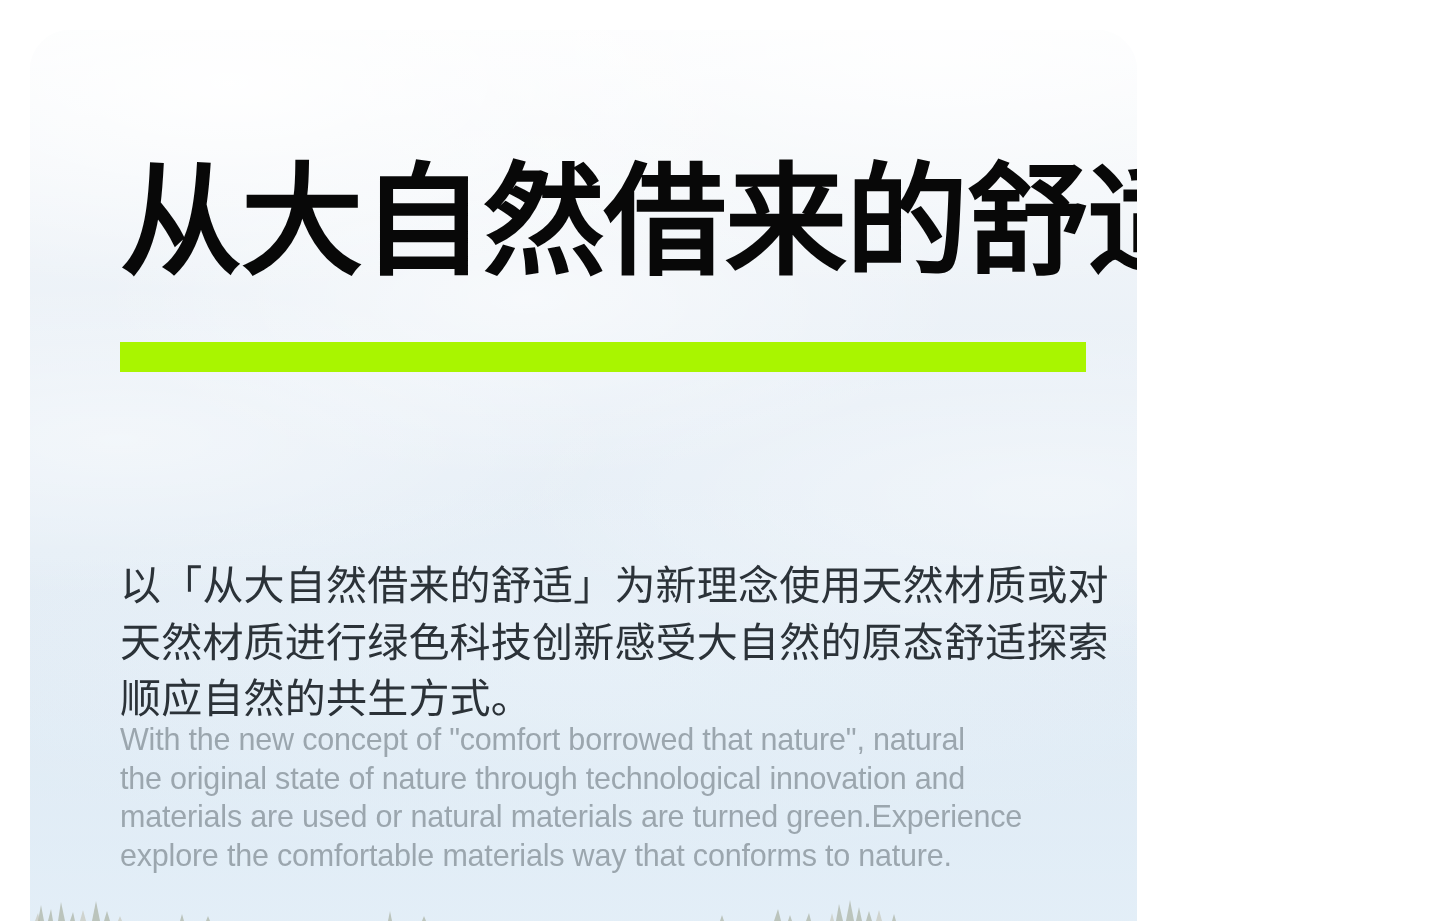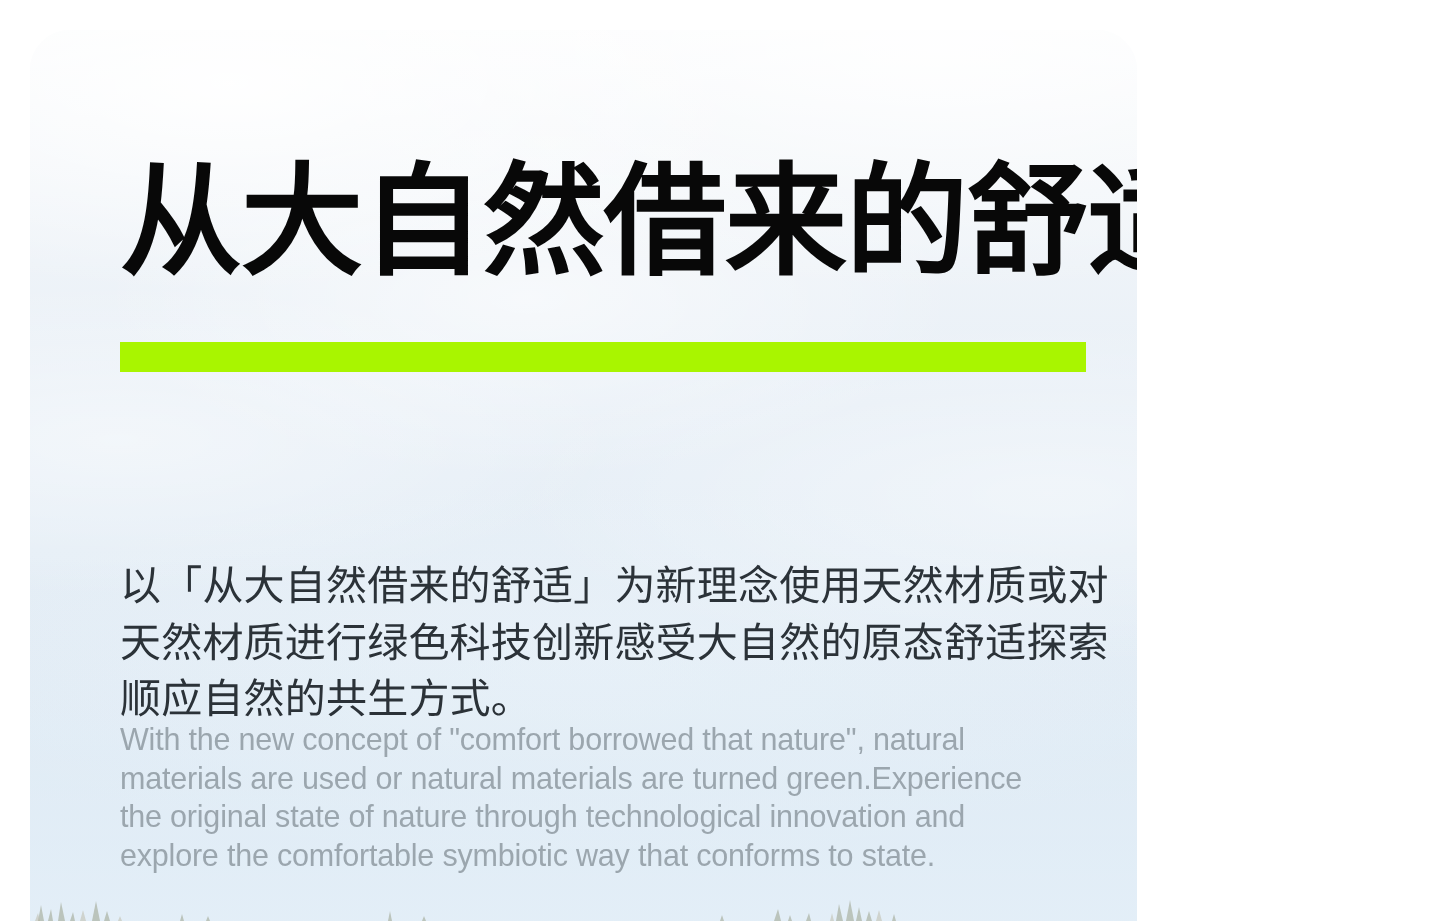--- a/index.html
+++ b/index.html
@@ -178,18 +178,18 @@
     </svg>
   </div>
 
   <div class="accent-rule" id="accent-rule-main"></div>
   <div class="accent-rule" id="accent-rule-small"></div>
 
   <p id="body-copy-zh">以「从大自然借来的舒适」为新理念使用天然材质或对天然材质进行绿色科技创新感受大自然的原态舒适探索顺应自然的共生方式。</p>
 
   <div id="body-copy-en">
     <span class="en-line">With the new concept of "comfort borrowed that nature", natural</span>
+    <span class="en-line">the original state of nature through technological innovation and</span>
     <span class="en-line">materials are used or natural materials are turned green.Experience</span>
-    <span class="en-line">the original state of nature through technological innovation and</span>
-    <span class="en-line">explore the comfortable symbiotic way that conforms to state.</span>
+    <span class="en-line">explore the comfortable materials way that conforms to nature.</span>
   </div>
 
 </div>
 
 </body></html>

